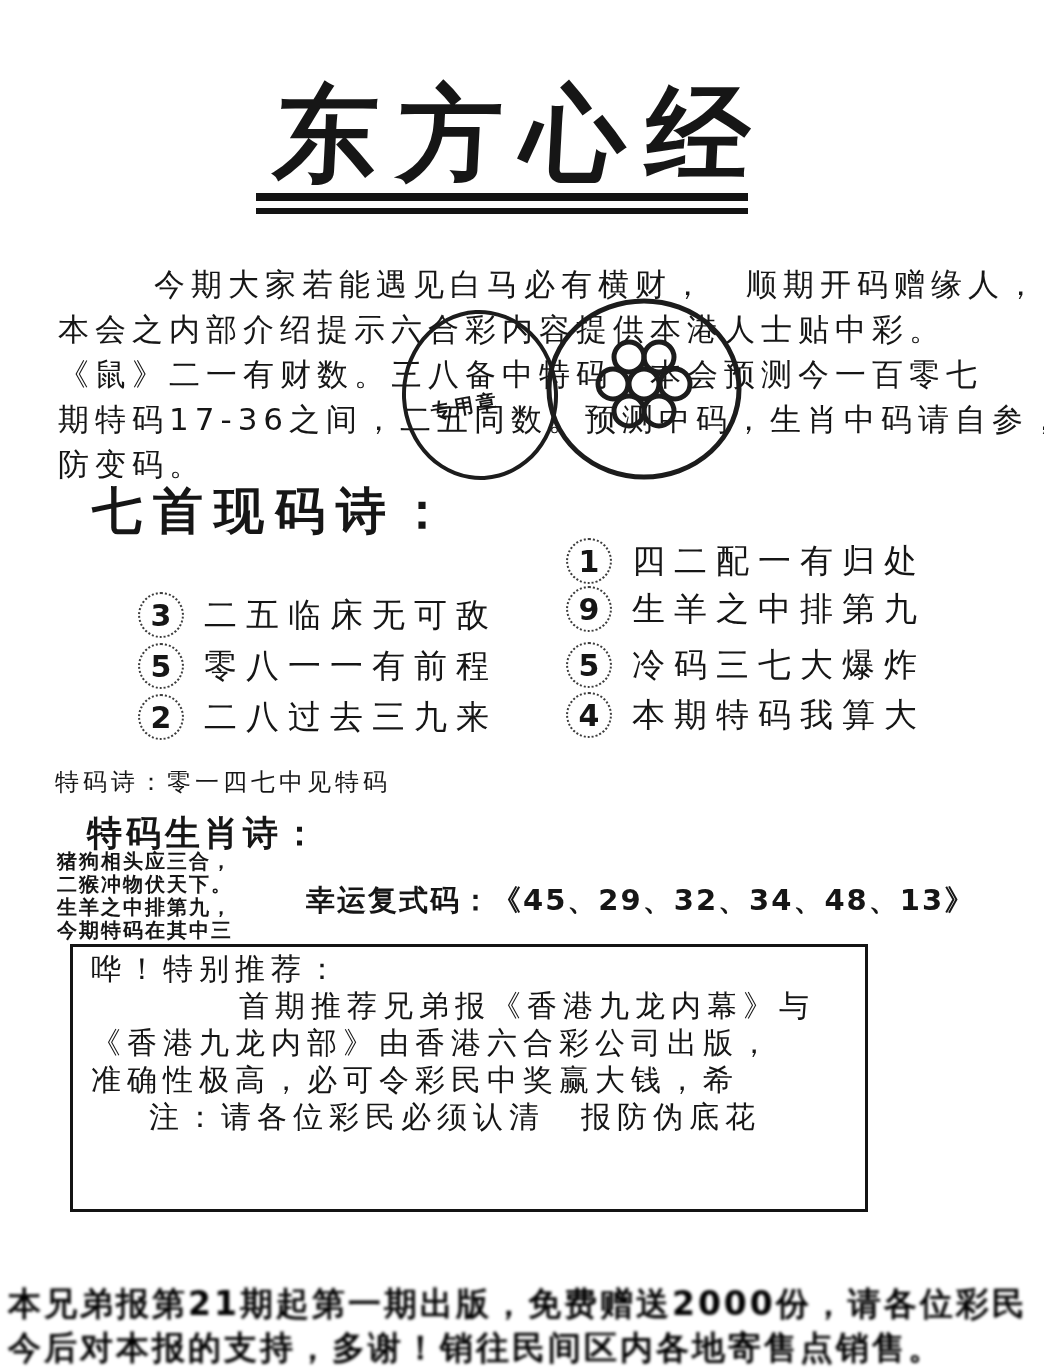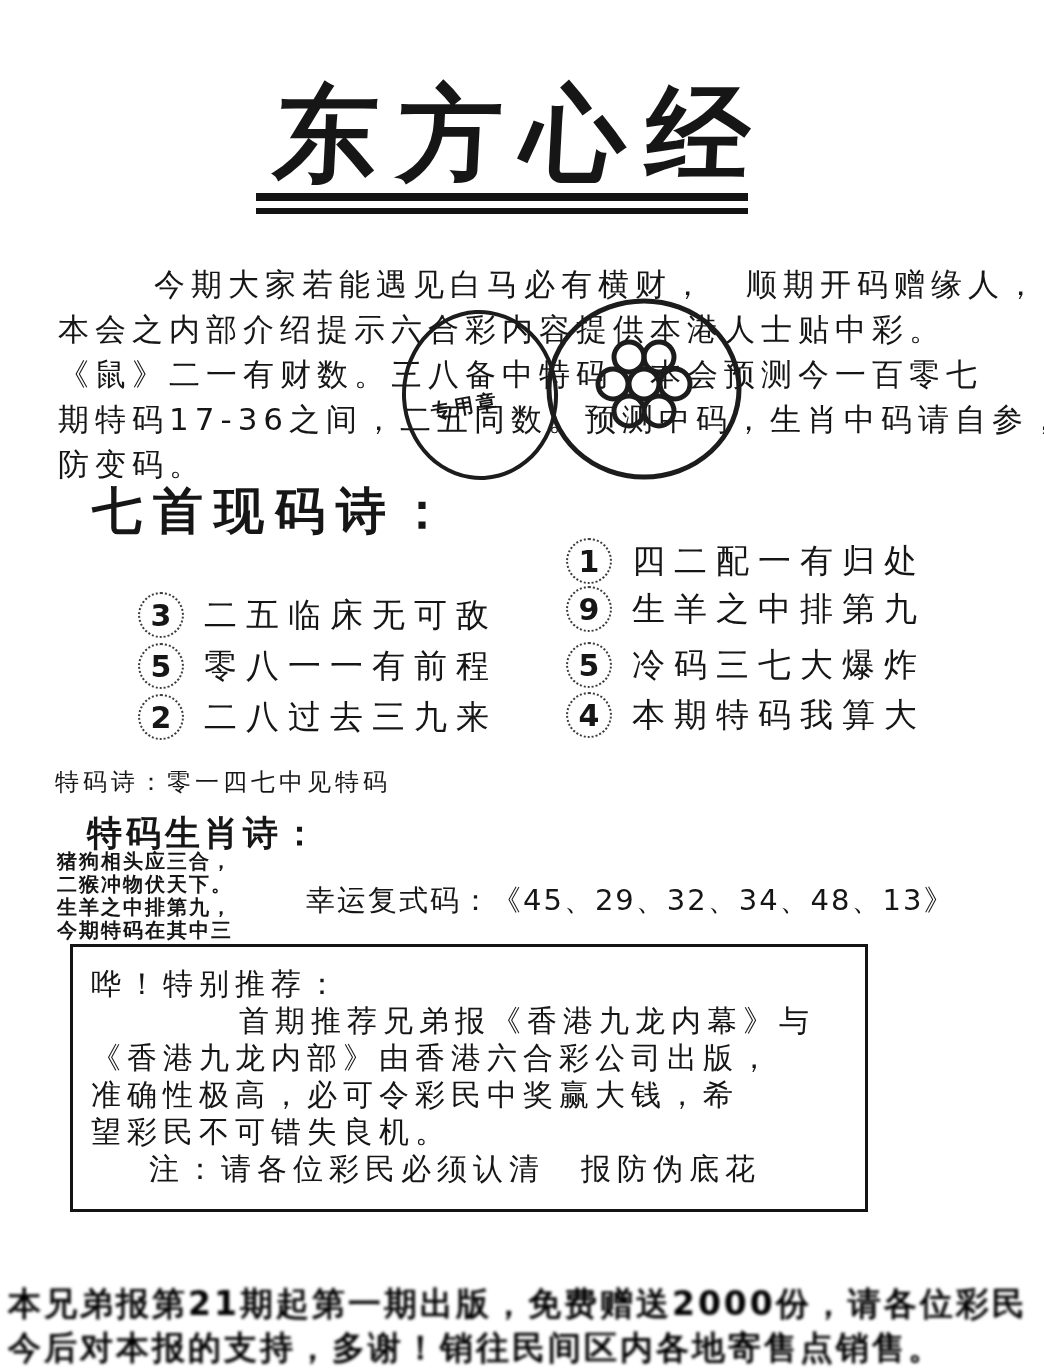--- a/index.html
+++ b/index.html
@@ -73,27 +73,27 @@
   .sx-verse {
     position:absolute; left:57px; top:850px;
     font-size:20px; font-weight:bold; line-height:23px; letter-spacing:2px;
   }
   .no-zodiac {
     position:absolute; left:306px; top:827px;
     font-size:33px; font-weight:500; letter-spacing:3px; white-space:nowrap;
   }
   .lucky-codes {
     position:absolute; left:306px; top:881px;
-    font-size:29px; font-weight:400; letter-spacing:2px; white-space:nowrap;
+    font-size:29px; font-weight:700; letter-spacing:2px; white-space:nowrap;
   }
   
   .promo-box {
     position:absolute; left:70px; top:944px; width:798px; height:268px;
     border:3px solid #141414; box-sizing:border-box;
-    padding:18px 18px; font-size:30px; line-height:37px; letter-spacing:6px;
+    padding:3px 18px; font-size:30px; line-height:37px; letter-spacing:6px;
   }
   .promo-box .line { white-space:nowrap; }
   .promo-box .ind-big { text-indent:148px; }
   .promo-box .ind-sm  { text-indent:58px; }
   
   .footer-note {
     position:absolute; left:8px; top:1282px; width:1020px;
     font-size:33px; font-weight:bold; line-height:44px; letter-spacing:3px;
     color:#000; filter:blur(1.8px) contrast(1.35);
   }
@@ -172,21 +172,20 @@
     <div class="line">生羊之中排第九，</div>
     <div class="line">今期特码在其中三</div>
   </div>
   <div class="lucky-codes">幸运复式码：《45、29、32、34、48、13》</div>
 
   <div class="promo-box">
     <div class="line">哗！特别推荐：</div>
     <div class="line ind-big">首期推荐兄弟报《香港九龙内幕》与</div>
     <div class="line">《香港九龙内部》由香港六合彩公司出版，</div>
     <div class="line">准确性极高，必可令彩民中奖赢大钱，希</div>
-    <div class="line">望彩民不可错失良机。</div>
     <div class="line ind-sm">注：请各位彩民必须认清　报防伪底花</div>
   </div>
 
   <div class="footer-note">
     <div class="line">本兄弟报第21期起第一期出版，免费赠送2000份，请各位彩民</div>
     <div class="line">今后对本报的支持，多谢！销往民间区内各地寄售点销售。</div>
   </div>
 
 </div>
 

